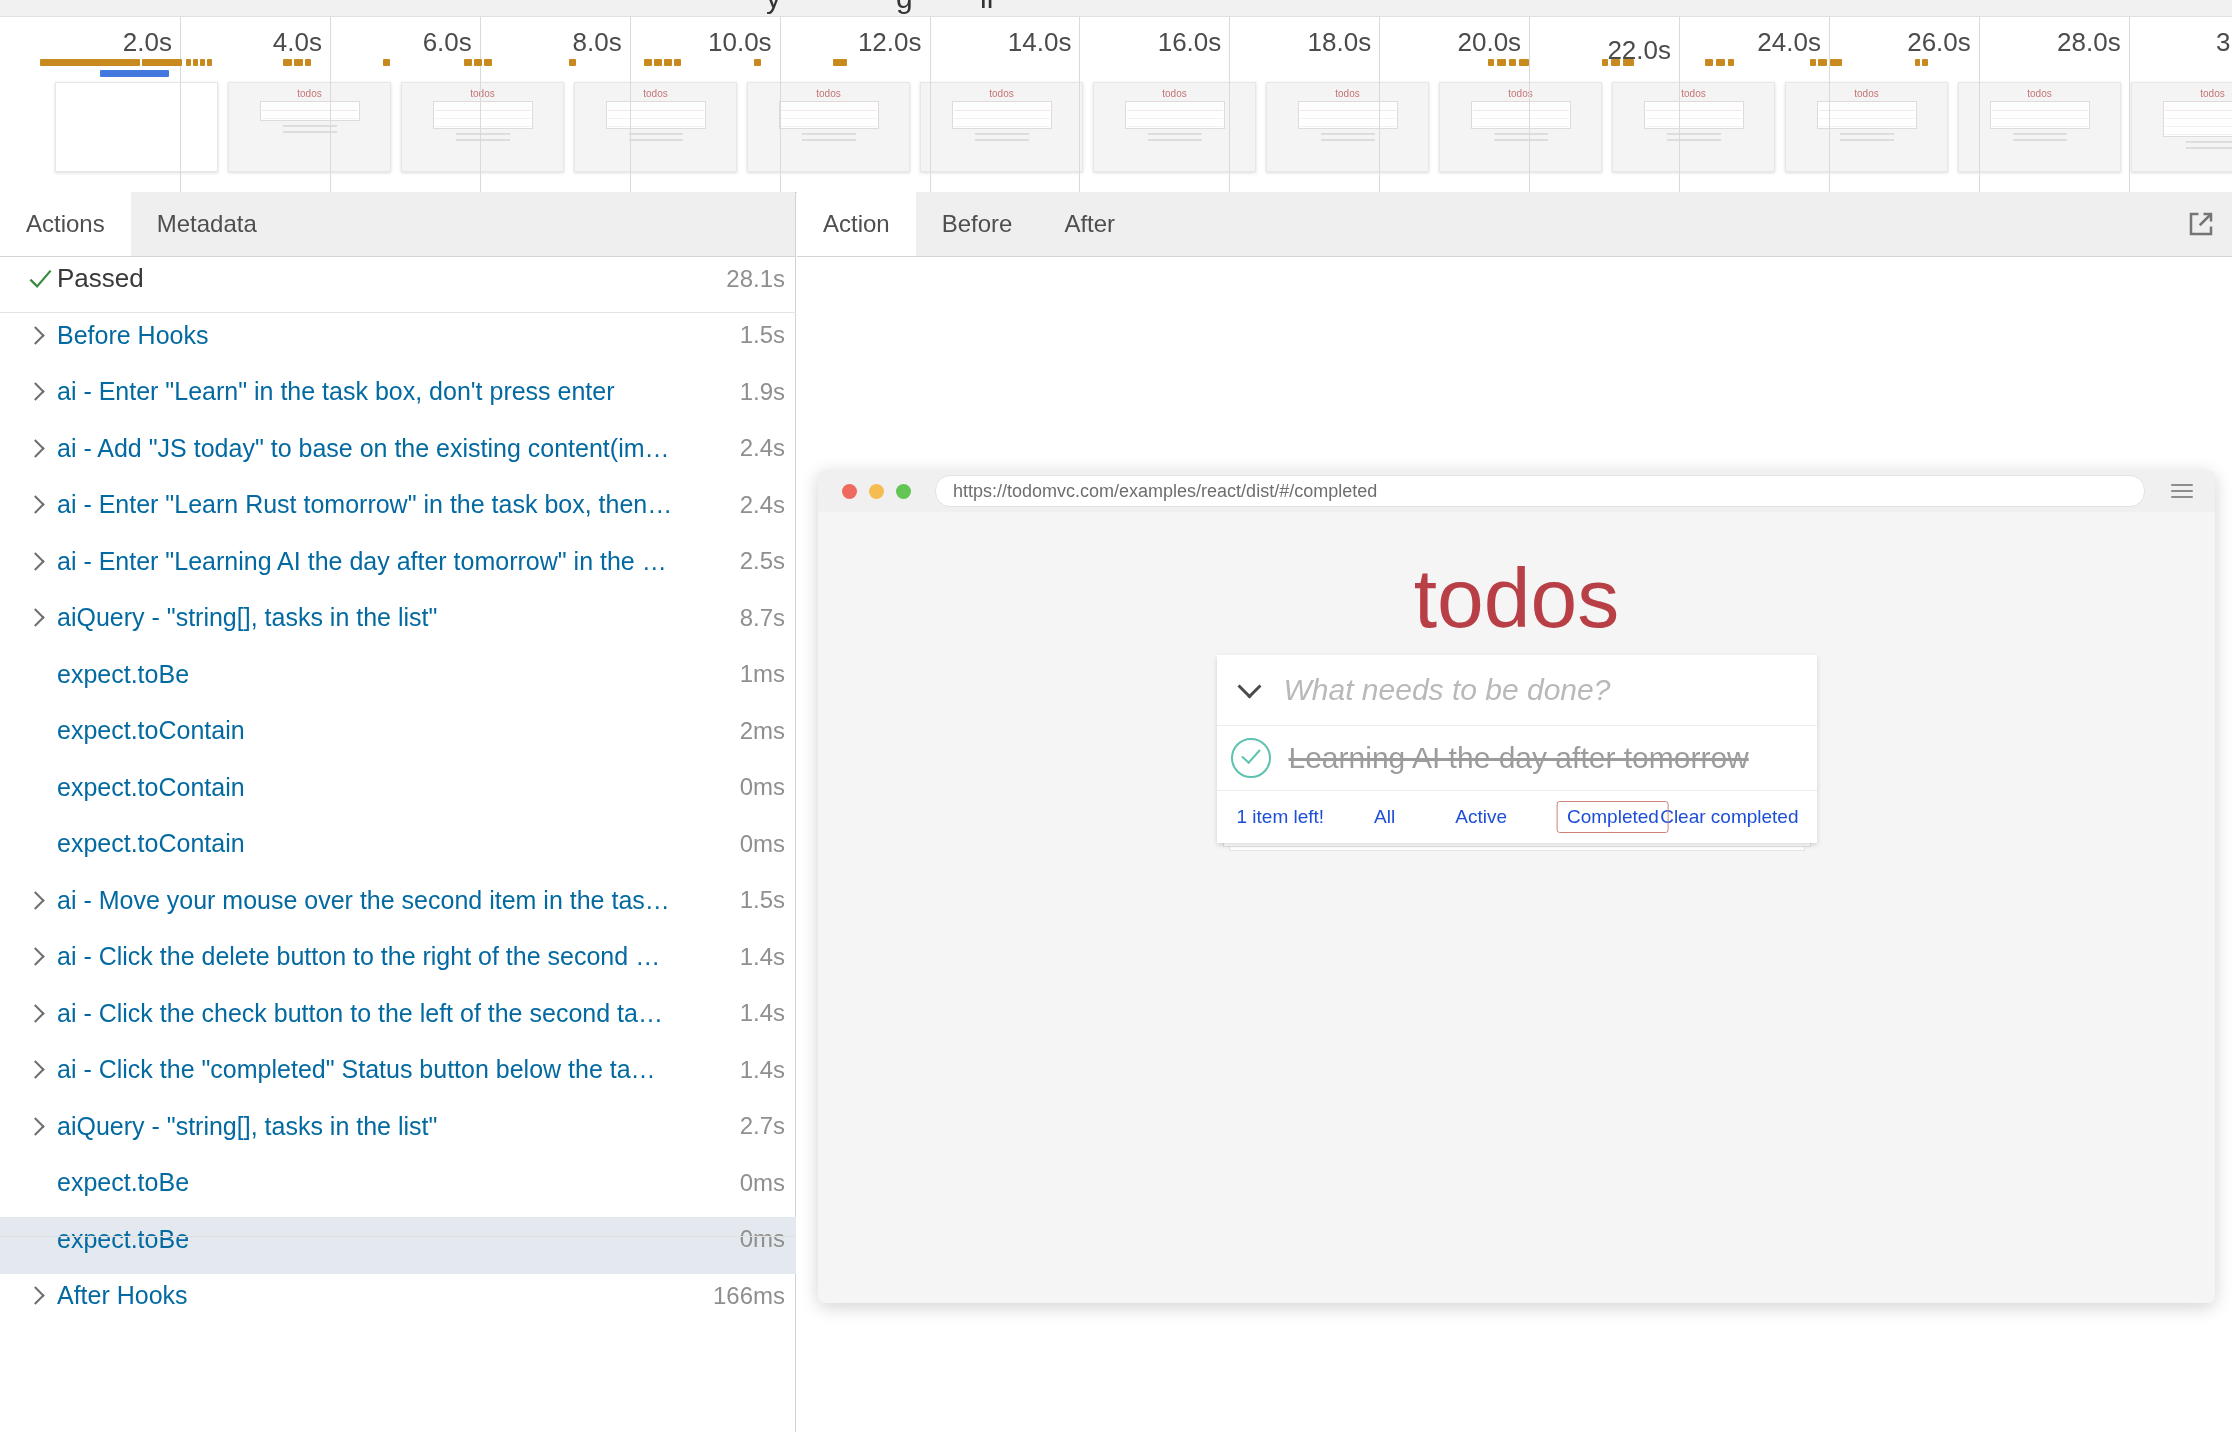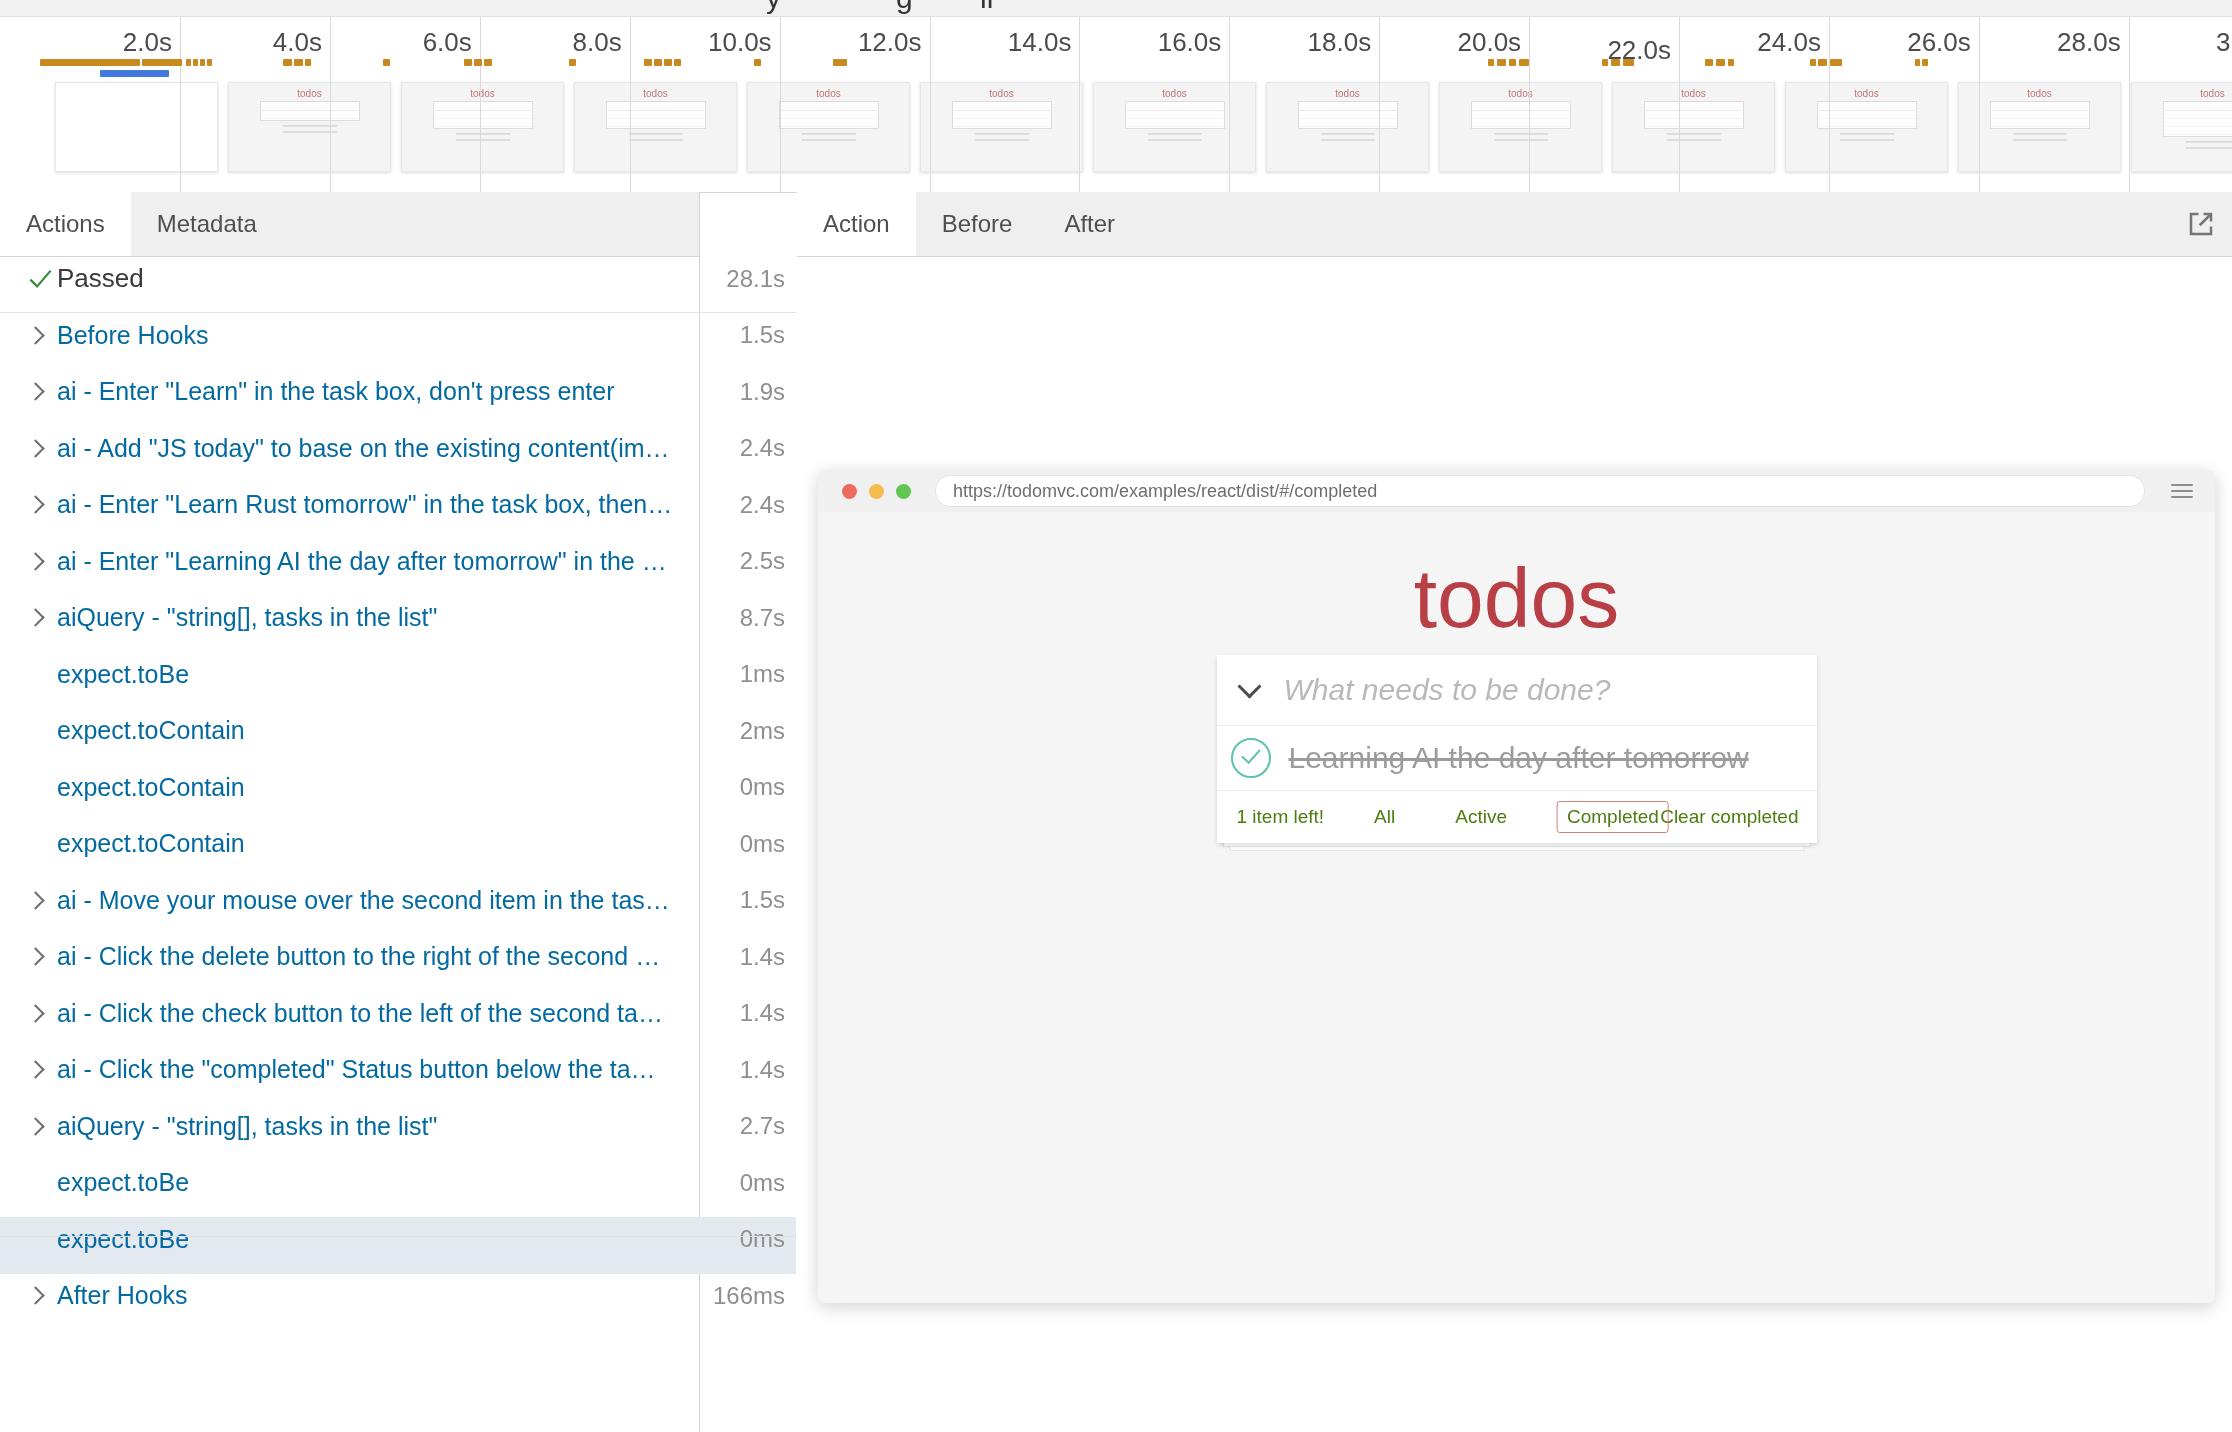--- a/index.html
+++ b/index.html
@@ -28,21 +28,21 @@
   .mini-line{height:7px;border-bottom:1px solid #f2f2f2;}
   .mini-foot{width:54px;height:2px;background:#ddd;margin:4px auto 0;}
 
   
   .tabbar{position:absolute;left:0;top:0;height:64px;background:#efeff0;border-bottom:1px solid #d5d5d5;
           display:flex;align-items:stretch;width:100%;}
   .tab{padding:0 26px;display:flex;align-items:center;font-size:24px;color:#4f4f4f;cursor:default;}
   .tab.active{background:#fff;}
 
   
-  .left{position:absolute;left:0;top:192px;width:700px;height:1240px;background:#fff;
+  .left{position:absolute;left:0;top:192px;width:796px;height:1240px;background:#fff;
         border-right:1px solid #d2d2d2;box-sizing:border-box;}
   .left-bottom-line{position:absolute;left:0;top:1236px;width:796px;height:1px;background:#e0e0e0;}
   .rows{position:absolute;left:0;top:65px;width:796px;}
   .row{display:flex;align-items:center;height:56.5px;padding:0 11px 12px 27px;box-sizing:border-box;}
   .row.selected{background:#e4e8ef;}
   .row.passed{height:56px;border-bottom:1px solid #e4e4e4;}
   .icon-slot{width:30px;flex:0 0 30px;display:flex;align-items:center;}
   .chev{width:11px;height:11px;border-top:2px solid #6e6e6e;border-right:2px solid #6e6e6e;
         transform:rotate(45deg);margin-left:2px;}
   .rlabel{flex:1 1 auto;overflow:hidden;text-overflow:ellipsis;white-space:nowrap;
@@ -70,21 +70,21 @@
   .inrow{height:70px;display:flex;align-items:center;border-bottom:1px solid #ededed;}
   .chevdown{width:14px;height:14px;border-right:3px solid #4a4a4a;border-bottom:3px solid #4a4a4a;
             transform:rotate(45deg);margin:-6px 0 0 24px;flex:0 0 auto;}
   .placeholder{margin-left:26px;font-size:30px;font-style:italic;color:#b9b9b9;font-weight:300;}
   .todorow{height:64px;display:flex;align-items:center;border-bottom:1px solid #ededed;}
   .ckcircle{width:36px;height:36px;border:2px solid #5dc2af;border-radius:50%;margin-left:14px;
             flex:0 0 auto;position:relative;}
   .ckcircle::after{content:"";position:absolute;left:9px;top:9px;width:16px;height:8px;
             border-left:2px solid #5dc2af;border-bottom:2px solid #5dc2af;transform:rotate(-48deg);}
   .todotext{margin-left:18px;font-size:30px;font-weight:300;color:#9c9c9c;text-decoration:line-through;}
-  .tfoot{height:52px;display:flex;align-items:center;position:relative;font-size:19px;color:#4d7c0f;}
+  .tfoot{height:52px;display:flex;align-items:center;position:relative;font-size:19px;color:#1d4ed8;}
   .items-left{margin-left:20px;}
   .filters{position:absolute;left:50%;transform:translateX(-50%);display:flex;gap:40px;align-items:flex-start;}
   .filter{padding:4px 9px;border:1px solid transparent;border-radius:3px;}
   .filter.current{border-color:#cf8177;}
   .clear{margin-left:auto;margin-right:18px;}
   .stack1{width:588px;height:4px;margin:0 auto;background:#fff;border:1px solid #e0e0e0;border-top:none;box-sizing:border-box;}
   .stack2{width:576px;height:4px;margin:0 auto;background:#fff;border:1px solid #e4e4e4;border-top:none;box-sizing:border-box;}
   .pagefoot{margin-top:55px;text-align:center;font-size:16px;color:#ababab;}
   .pagefoot div{margin:7px 0;}
   .pagefoot strong{color:#787878;}

